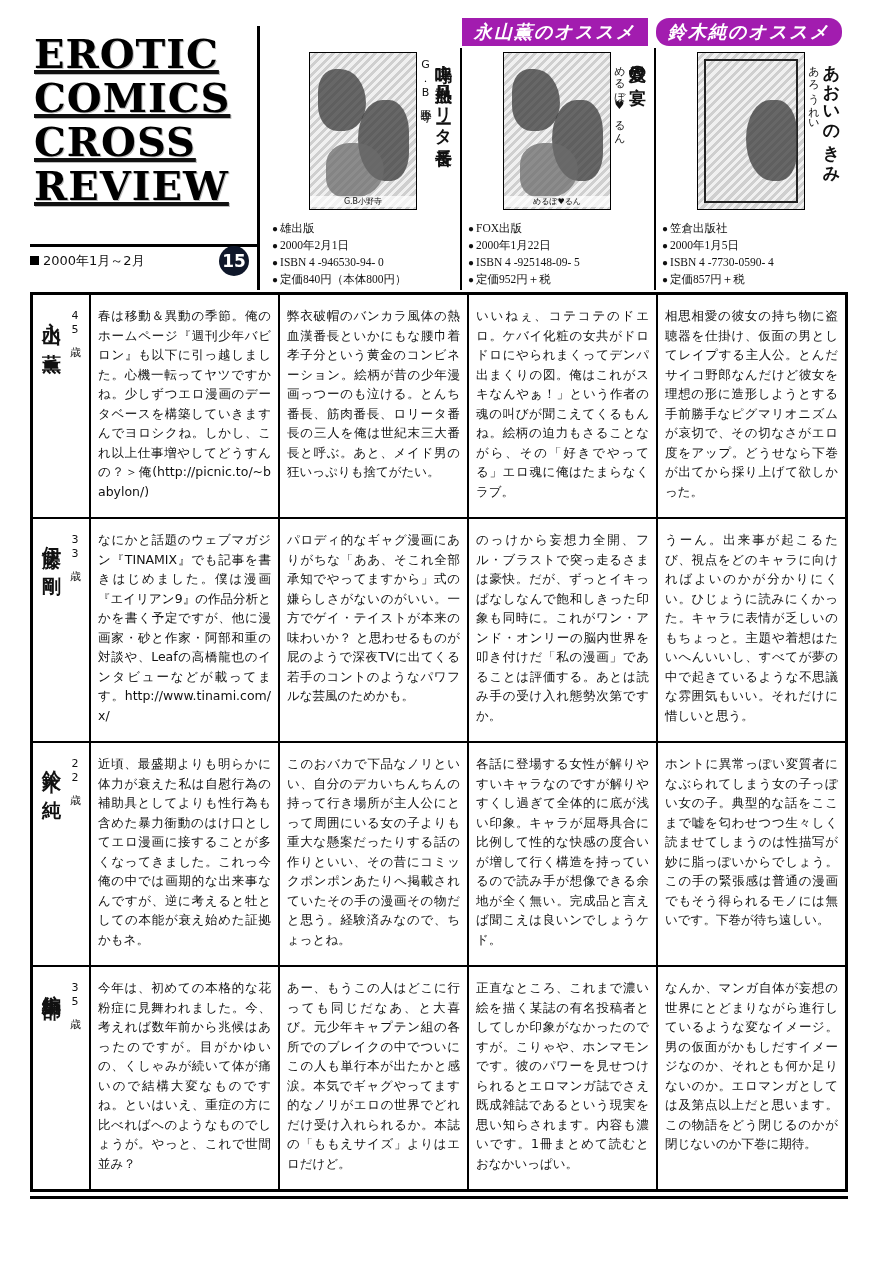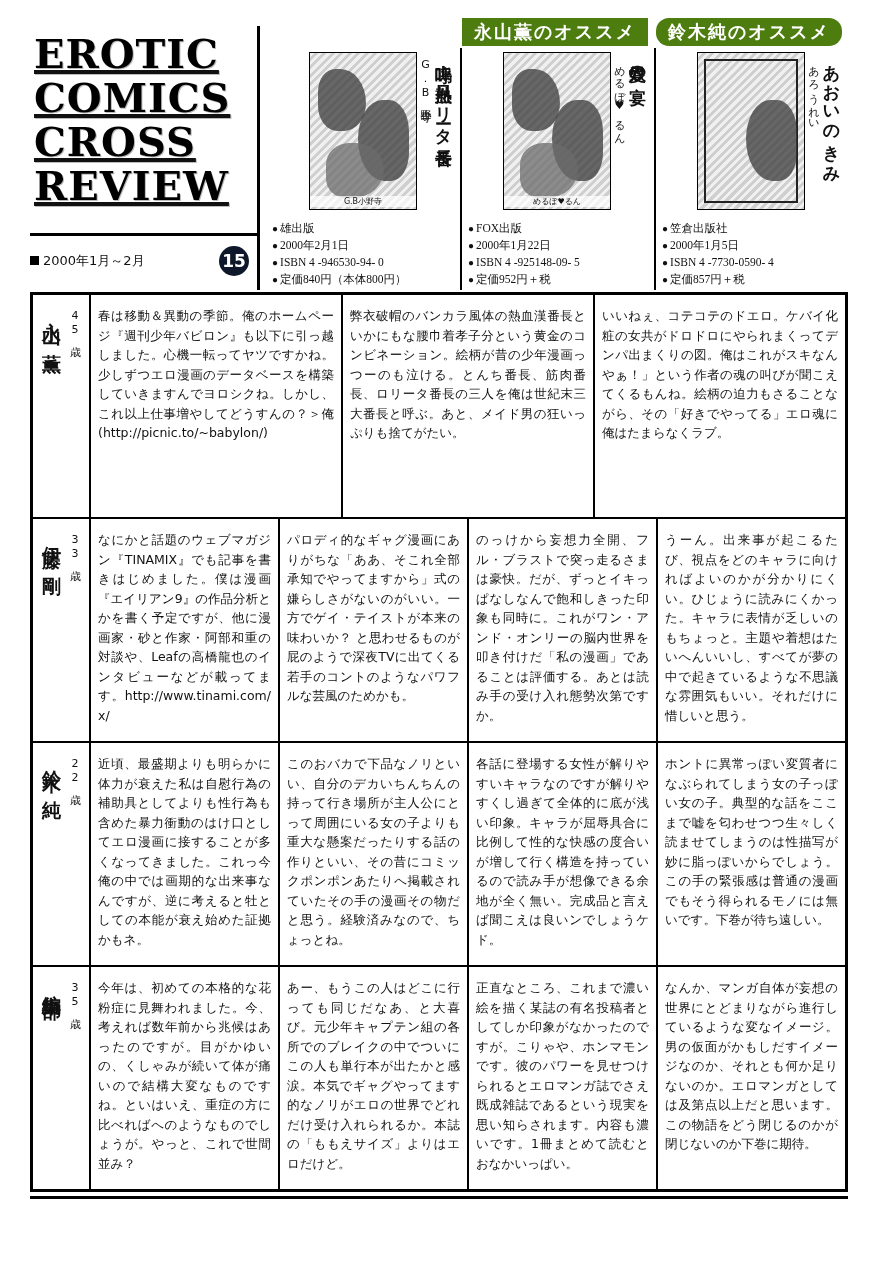--- a/index.html
+++ b/index.html
@@ -41,21 +41,21 @@
     color:#000;
     padding-left:4px;
     padding-top:6px;
     text-shadow: 1px 1px 0 #bbb;
   }
   .masthead .issuebar {
     position:absolute;
     left:0; bottom:20px;
     width:228px;
     border-top:3px solid #000;
-    padding-top:16px;
+    padding-top:5px;
     font-size:13px;
     font-family:"DejaVu Sans", sans-serif;
   }
   .masthead .issuebar .sq {
     display:inline-block;
     width:9px; height:9px;
     background:#000;
     margin-right:4px;
   }
   .pagenum {
@@ -69,27 +69,28 @@
     font-weight:bold;
     text-align:center;
     line-height:30px;
   }
 
   
   .recbanner {
     position:absolute;
     top:0;
     height:28px;
-    background:#4d7c0f;
+    background:#a21caf;
     color:#fff;
     font-size:18px;
     font-weight:bold;
     text-align:center;
     line-height:28px;
     letter-spacing:2px;
+    font-style:italic;
   }
   #rec1 { left:432px; width:186px; }
   #rec2 { left:626px; width:186px;border-radius:13px; }
 
   
   .books {
     position:absolute;
     left:236px; top:30px;
     width:582px; height:242px;
     display:flex;
@@ -308,20 +309,21 @@
   <div class="grid">
 
     <div class="row">
       <div class="namecell">
         <div class="nm">永山 薫</div>
         <div class="age">45歳</div>
       </div>
       <div class="txtcell">春は移動＆異動の季節。俺のホームページ『週刊少年バビロン』も以下に引っ越しました。心機一転ってヤツですかね。少しずつエロ漫画のデータベースを構築していきますんでヨロシクね。しかし、これ以上仕事増やしてどうすんの？＞俺(http://picnic.to/~babylon/)</div>
       <div class="txtcell">弊衣破帽のバンカラ風体の熱血漢番長といかにもな腰巾着孝子分という黄金のコンビネーション。絵柄が昔の少年漫画っつーのも泣ける。とんち番長、筋肉番長、ロリータ番長の三人を俺は世紀末三大番長と呼ぶ。あと、メイド男の狂いっぷりも捨てがたい。</div>
       <div class="txtcell">いいねぇ、コテコテのドエロ。ケバイ化粧の女共がドロドロにやられまくってデンパ出まくりの図。俺はこれがスキなんやぁ！」という作者の魂の叫びが聞こえてくるもんね。絵柄の迫力もさることながら、その「好きでやってる」エロ魂に俺はたまらなくラブ。</div>
+      <div class="txtcell">相思相愛の彼女の持ち物に盗聴器を仕掛け、仮面の男としてレイプする主人公。とんだサイコ野郎なんだけど彼女を理想の形に造形しようとする手前勝手なピグマリオニズムが哀切で、その切なさがエロ度をアップ。どうせなら下巻が出てから採り上げて欲しかった。</div>
     </div>
 
     <div class="row">
       <div class="namecell">
         <div class="nm">伊藤 剛</div>
         <div class="age">33歳</div>
       </div>
       <div class="txtcell">なにかと話題のウェブマガジン『TINAMIX』でも記事を書きはじめました。僕は漫画『エイリアン9』の作品分析とかを書く予定ですが、他に漫画家・砂と作家・阿部和重の対談や、Leafの高橋龍也のインタビューなどが載ってます。http://www.tinami.com/x/</div>
       <div class="txtcell">パロディ的なギャグ漫画にありがちな「ああ、そこれ全部承知でやってますから」式の嫌らしさがないのがいい。一方でゲイ・テイストが本来の味わいか？ と思わせるものが屁のようで深夜TVに出てくる若手のコントのようなパワフルな芸風のためかも。</div>
       <div class="txtcell">のっけから妄想力全開、フル・ブラストで突っ走るさまは豪快。だが、ずっとイキっぱなしなんで飽和しきった印象も同時に。これがワン・アンド・オンリーの脳内世界を叩き付けだ「私の漫画」であることは評価する。あとは読み手の受け入れ態勢次第ですか。</div>

